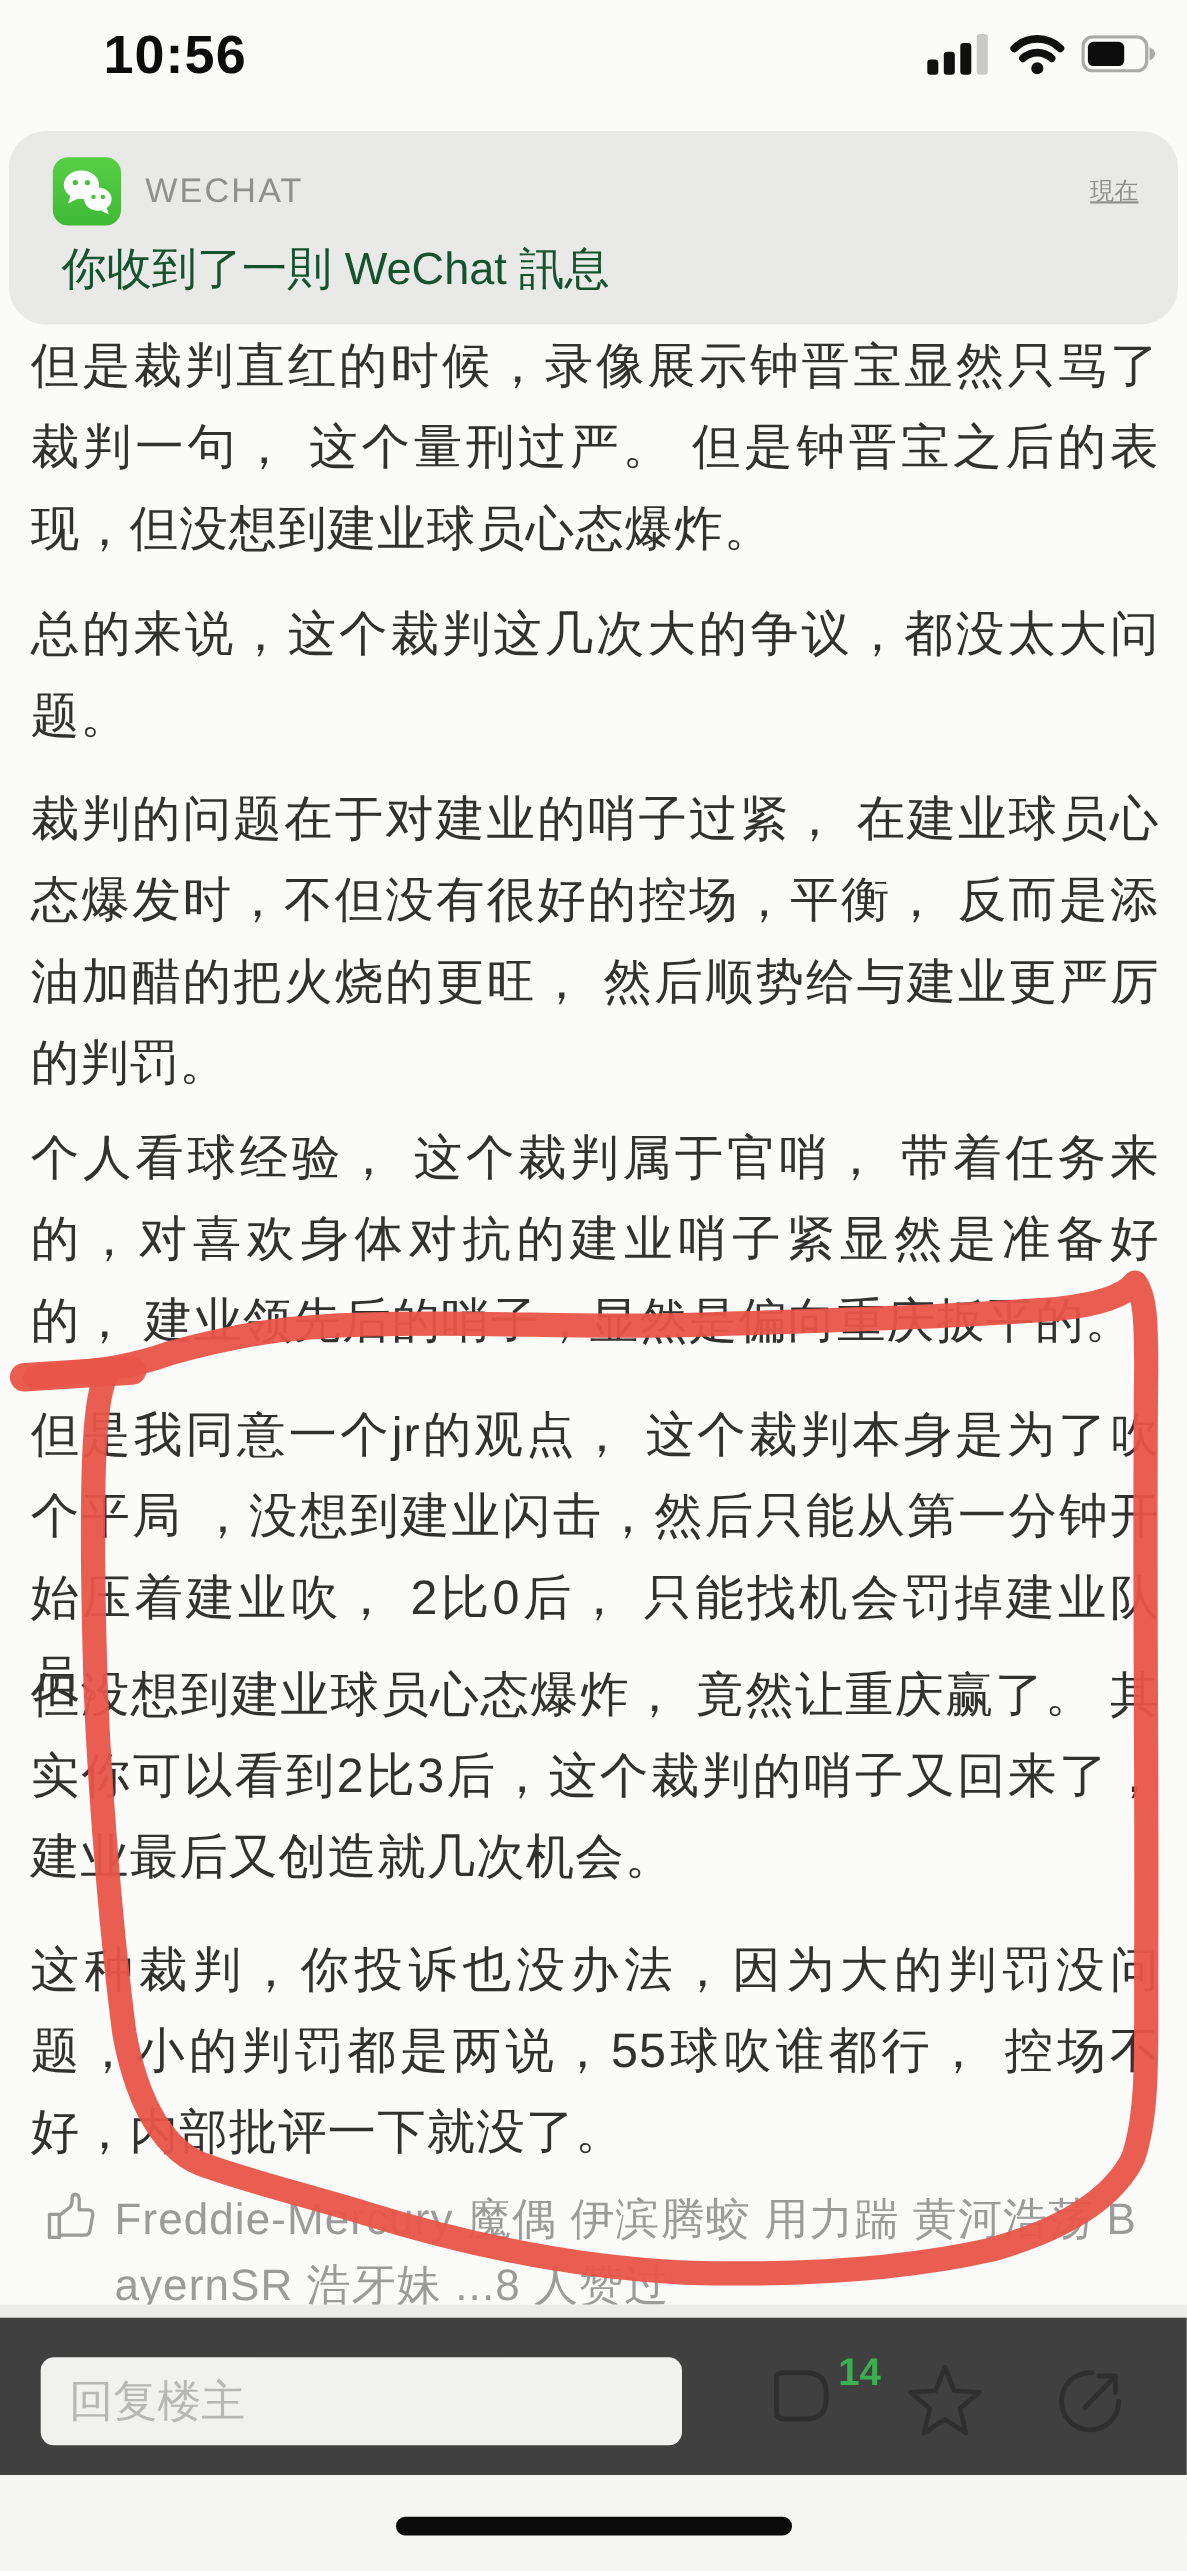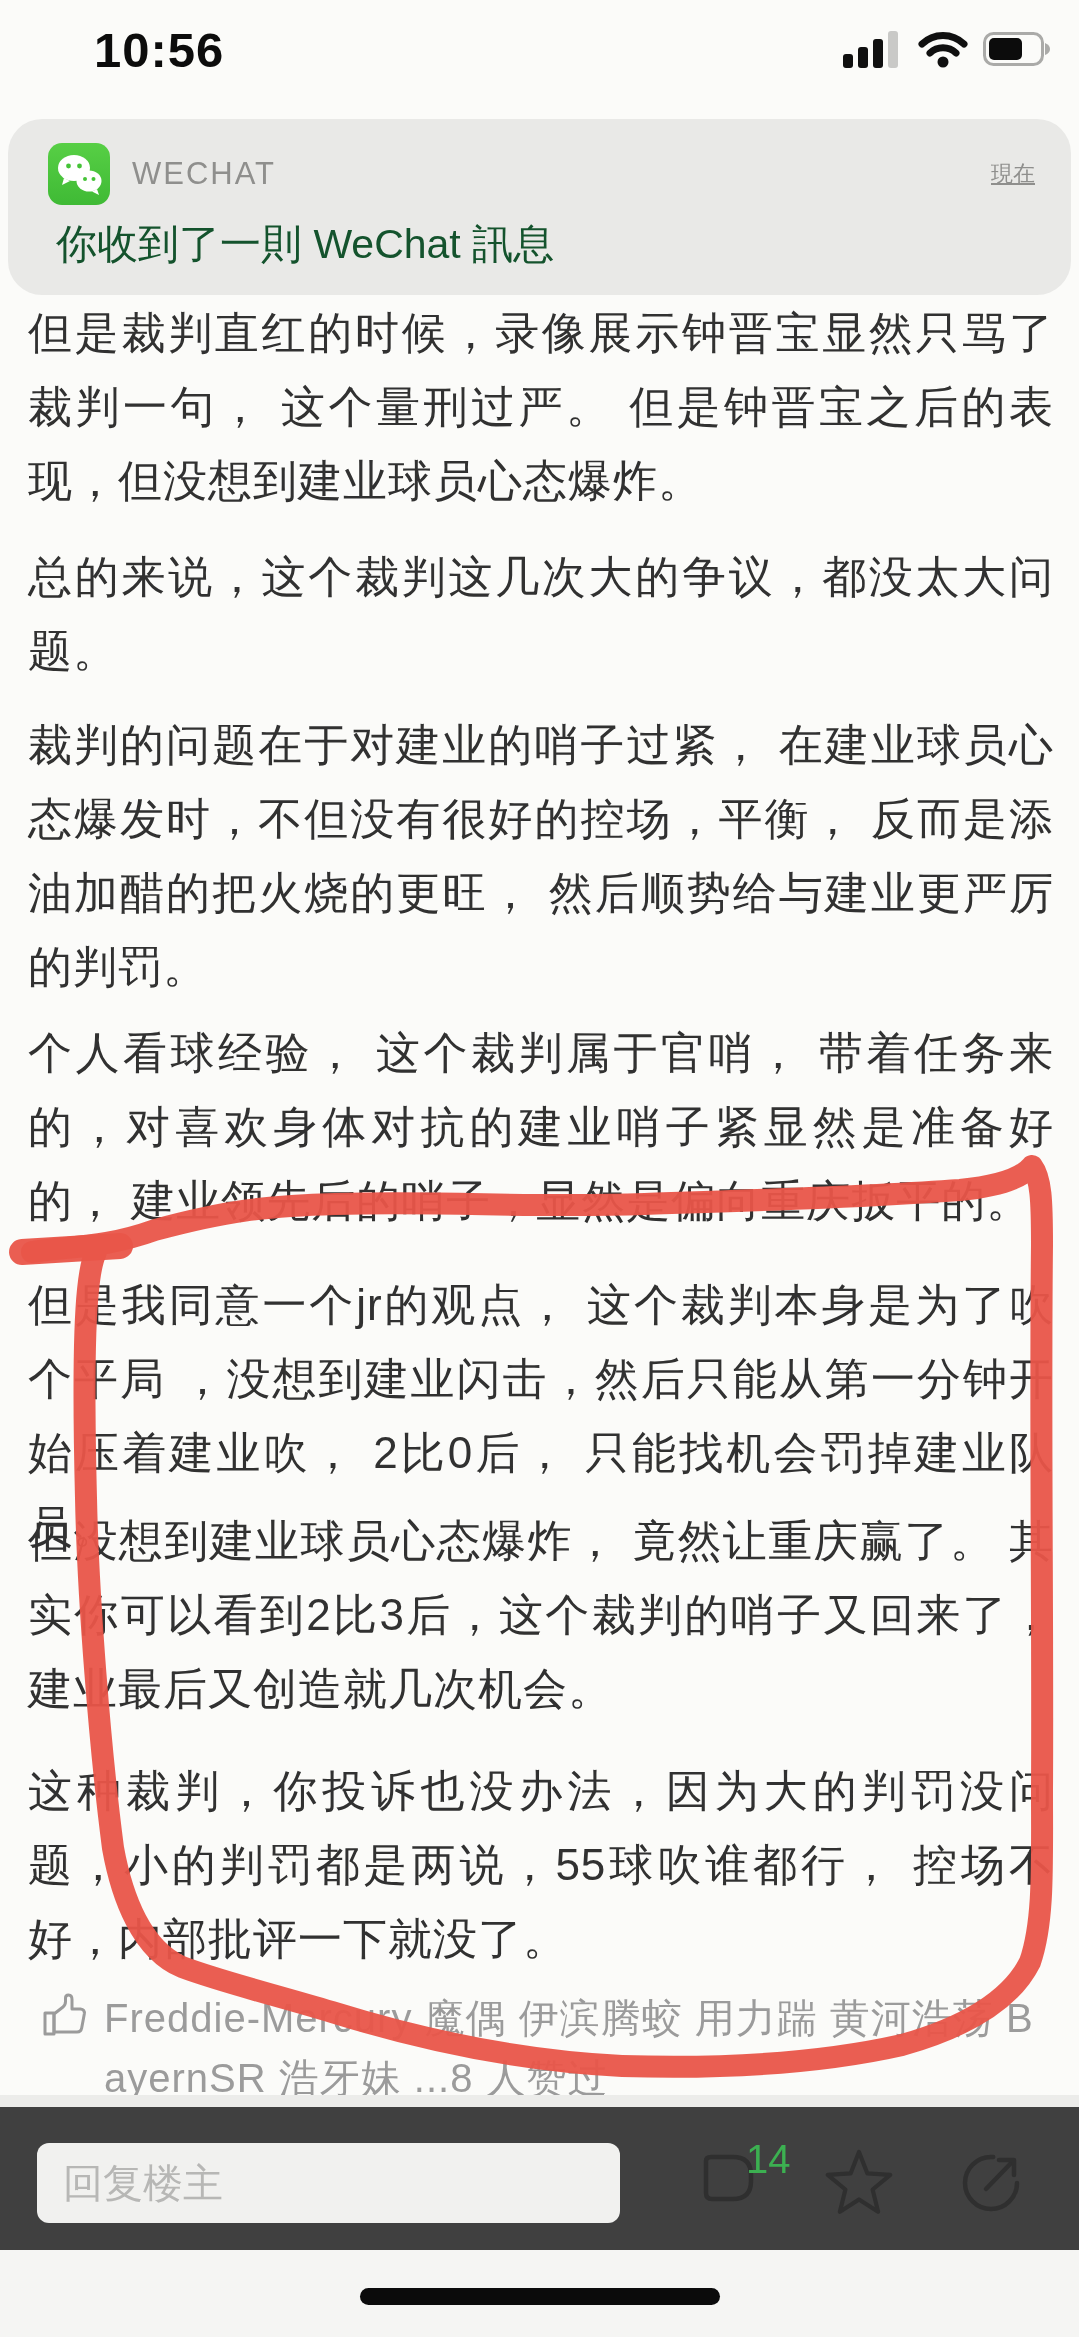--- a/index.html
+++ b/index.html
@@ -52,21 +52,21 @@
   .toolbar { position:absolute; left:0; top:2107px; width:1079px; height:143px; background:#404040; }
   .reply-input {
     position:absolute; left:37px; top:36px; width:583px; height:80px;
     background:#f1f1ef; border:none; border-radius:12px; outline:none;
     font-size:40px; color:#333; padding:0 26px;
     font-family:"Liberation Sans", sans-serif;
   }
   .reply-input::placeholder { color:#b7b7b5; }
   .tb-icon { position:absolute; top:44px; cursor:pointer; }
   .comment-wrap { left:694px; }
-  .comment-badge { position:absolute; left:52px; top:-14px; font-size:40px; font-weight:400; }
+  .comment-badge { position:absolute; left:68px; top:-14px; font-size:35px; font-weight:700; }
   .star-wrap { left:824px; top:40px; }
   .share-wrap { left:958px; top:40px; }
 
   
   .home-band { position:absolute; left:0; top:2250px; width:1079px; height:87px; background:#f5f5f3; }
   .home-indicator {
     position:absolute; left:360px; top:38px; width:360px; height:17px;
     border-radius:9px; background:#0b0b0b;
   }
 

